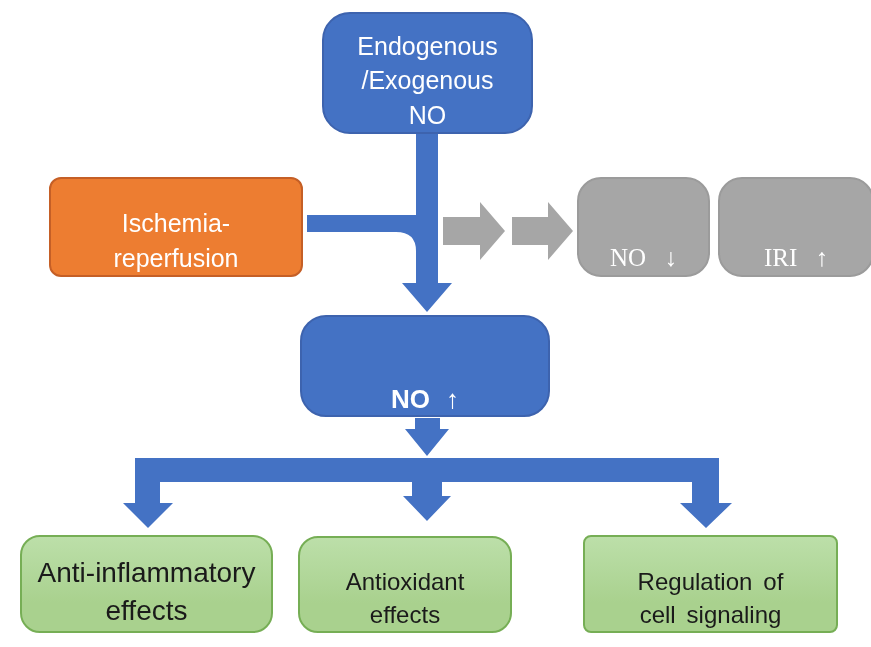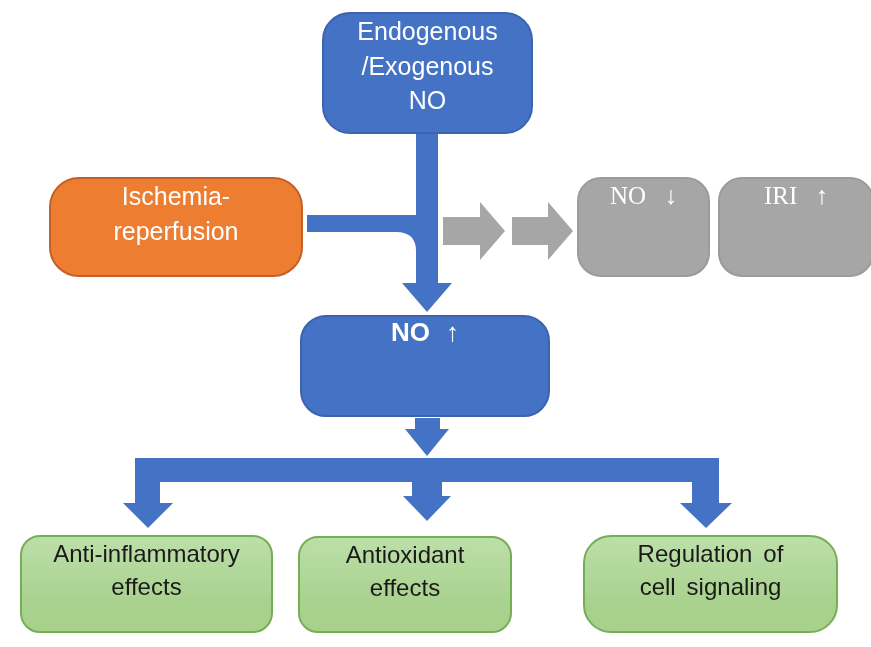--- a/index.html
+++ b/index.html
@@ -13,44 +13,44 @@
   #canvas{
     position:relative; width:871px; height:647px;
     background:var(--background); overflow:hidden;
     font-family:"Liberation Sans", sans-serif;
   }
   #connectors{position:absolute;left:0;top:0;width:871px;height:647px;}
   .fill-blue{fill:var(--blue);}
   .fill-gray{fill:var(--gray);}
   .node{
     position:absolute; box-sizing:border-box;
-    display:flex; flex-direction:column; align-items:center; justify-content:flex-start;
+    display:flex; flex-direction:column; align-items:center; justify-content:flex-end;
     text-align:center;
   }
   .node-label{white-space:pre-line; line-height:1.38;}
   .blue-node{background:var(--blue); border:2px solid var(--blue-border); color:var(--text-light);}
   .orange-node{background:var(--orange); border:2px solid var(--orange-border); color:var(--text-light);}
   .gray-node{background:var(--gray); border:2px solid var(--gray-border); color:var(--text-light);}
   .green-node{
     background:linear-gradient(180deg, var(--green-light) 0%, var(--green) 70%);
     border:2px solid var(--green-border); color:var(--text-dark);
   }
   .gray-node .node-label{word-spacing:12px;font-family:Liberation Serif, serif;}
   .green-node .node-label{word-spacing:0.18em;}
 
   #node-endogenous{left:322px; top:12px; width:211px; height:122px; border-radius:28px; font-size:25px;}
-  #node-ischemia{left:49px; top:177px; width:254px; height:100px; border-radius:30px; font-size:25px;}
+  #node-ischemia{left:49px; top:177px; width:254px; height:100px; border-radius:12px; font-size:25px;}
   #node-no-down{left:577px; top:177px; width:133px; height:100px; border-radius:24px; font-size:25px;}
   #node-iri-up{left:718px; top:177px; width:156px; height:100px; border-radius:24px; font-size:25px;}
   #node-no-up{left:300px; top:315px; width:250px; height:102px; border-radius:26px; font-size:26px;}
   #node-no-up .bold-row{display:flex; flex-direction:row; align-items:center; gap:16px;}
   #node-no-up .no-text{font-weight:bold;}
-  #node-anti-inflammatory{left:20px; top:535px; width:253px; height:98px; border-radius:20px; font-size:24px;}
+  #node-anti-inflammatory{left:20px; top:535px; width:253px; height:98px; border-radius:20px; font-size:28px;}
   #node-antioxidant{left:298px; top:536px; width:214px; height:97px; border-radius:20px; font-size:24px;}
-  #node-cell-signaling{left:583px; top:535px; width:255px; height:98px; border-radius:28px; font-size:24px;}
+  #node-cell-signaling{left:583px; top:535px; width:255px; height:98px; border-radius:8px; font-size:24px;}
 </style>
 </head>
 <body>
 
 <div id="canvas">
 
   <svg id="connectors" viewBox="0 0 871 647" xmlns="http://www.w3.org/2000/svg">
 
     <path class="fill-blue" d="M 416,134 L 438,134 L 438,283 L 452,283 L 427,312 L 402,283 L 416,283
              L 416,251 Q 416,232 396,232 L 307,232 L 307,215 L 416,215 Z"></path>

